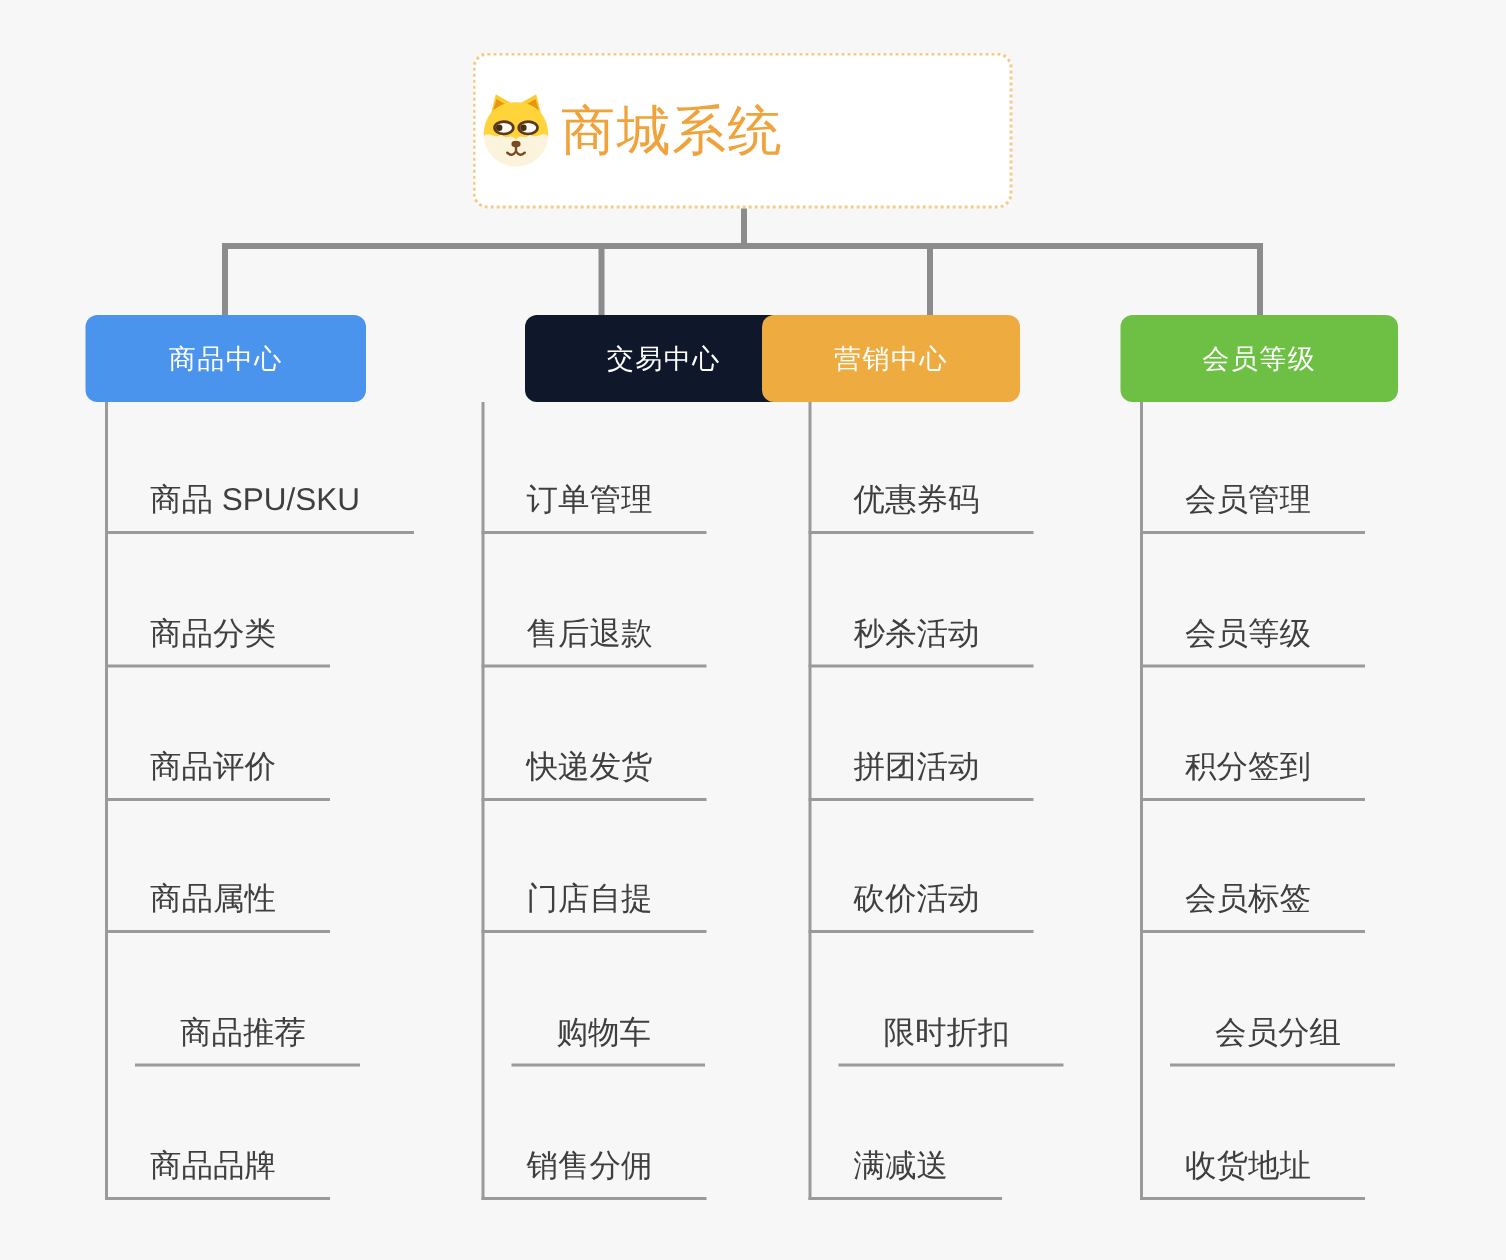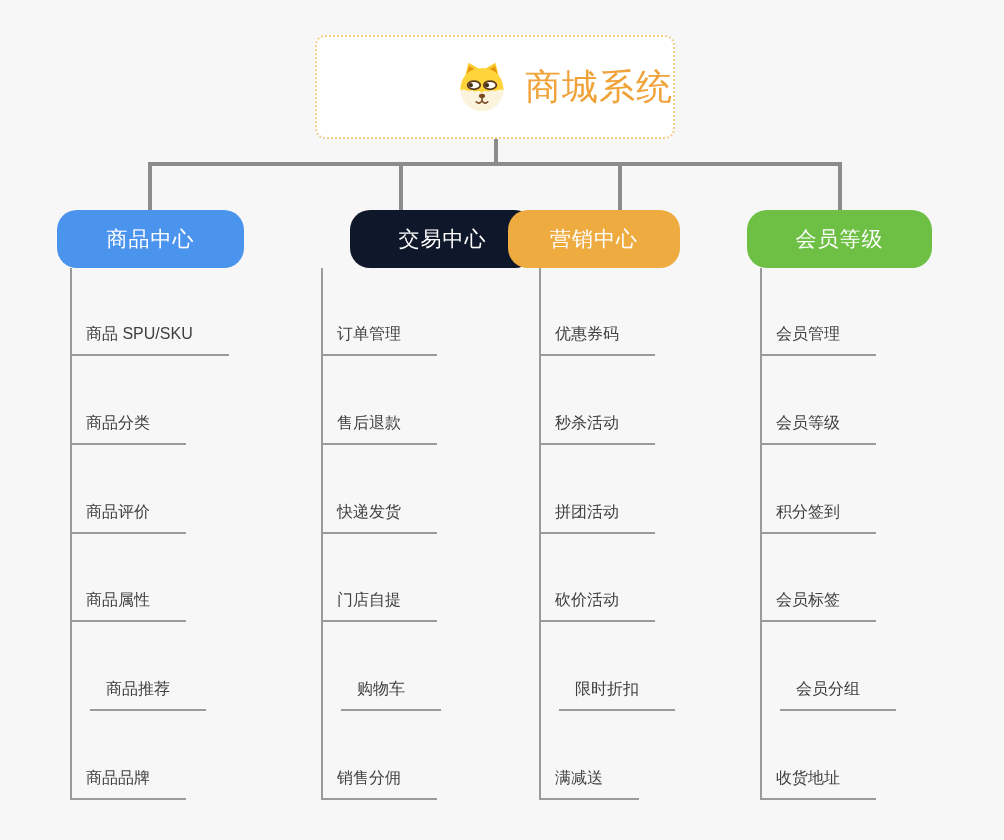--- a/index.html
+++ b/index.html
@@ -10,54 +10,54 @@
     background:#F7F7F7;
     overflow:hidden;
   }
   
   .root-node{
     position:absolute;left:315px;top:35px;
     width:360px;height:104px;
     background:#FFFFFF;
     border:2px dotted #F5CB85;
     border-radius:10px;
-    display:flex;align-items:center;justify-content:flex-end;
-    gap:16px;box-sizing:border-box;
+    display:flex;align-items:center;justify-content:flex-start;
+    gap:3px;box-sizing:border-box;
   }
   .root-title{
     font-size:36px;font-weight:400;letter-spacing:1px;
   }
   .root-icon{width:54px;height:52px;flex:0 0 auto;}
   
   .conn{position:absolute;}
   .stem{left:494px;top:139px;width:4px;height:27px;}
   .bus{left:148px;top:162px;width:692px;height:4px;}
   .drop{top:162px;width:4px;height:48px;}
   .drop.c0{left:148px;} .drop.c1{left:399px;} .drop.c2{left:618px;} .drop.c3{left:838px;}
   
   .branch-node{
     position:absolute;top:210px;height:58px;
-    border-radius:20px;
-    color:#FFFFFF;font-size:21px;letter-spacing:1px;
+    border-radius:8px;
+    color:#FFFFFF;font-size:18px;letter-spacing:1px;
     display:flex;align-items:center;justify-content:center;
     box-sizing:border-box;
   }
   .branch-node.c0{left:57px;width:187px;}
   .branch-node.c1{left:308px;width:185px;}
   .branch-node.c2{left:508px;width:172px;}
   .branch-node.c3{left:747px;width:185px;}
   
   .spine{position:absolute;top:268px;height:532px;width:2px;}
   .spine.c0{left:70px;} .spine.c1{left:321px;} .spine.c2{left:539px;} .spine.c3{left:760px;}
   
   .leaf{
     position:absolute;
-    font-size:16px;line-height:27px;
+    font-size:21px;line-height:27px;
     color:#3F3F3F;
-    padding:0 36px 7px 16px;
+    padding:0 36px 7px 30px;
     border-bottom:2px solid #9A9A9A;
     white-space:nowrap;
   }
   .leaf.c0{left:70px;} .leaf.c1{left:321px;} .leaf.c2{left:539px;} .leaf.c3{left:760px;}
   .leaf.r0{top:320px;} .leaf.r1{top:409px;} .leaf.r2{top:498px;}
   .leaf.r3{top:586px;} .leaf.r4{top:675px;margin-left:20px;} .leaf.r5{top:764px;}
 </style>
 </head>
 <body>
 

